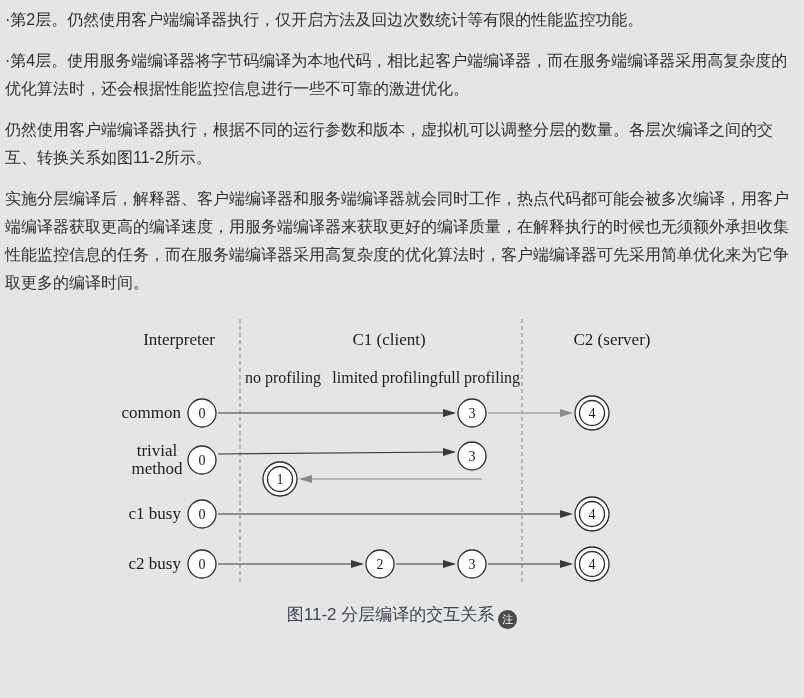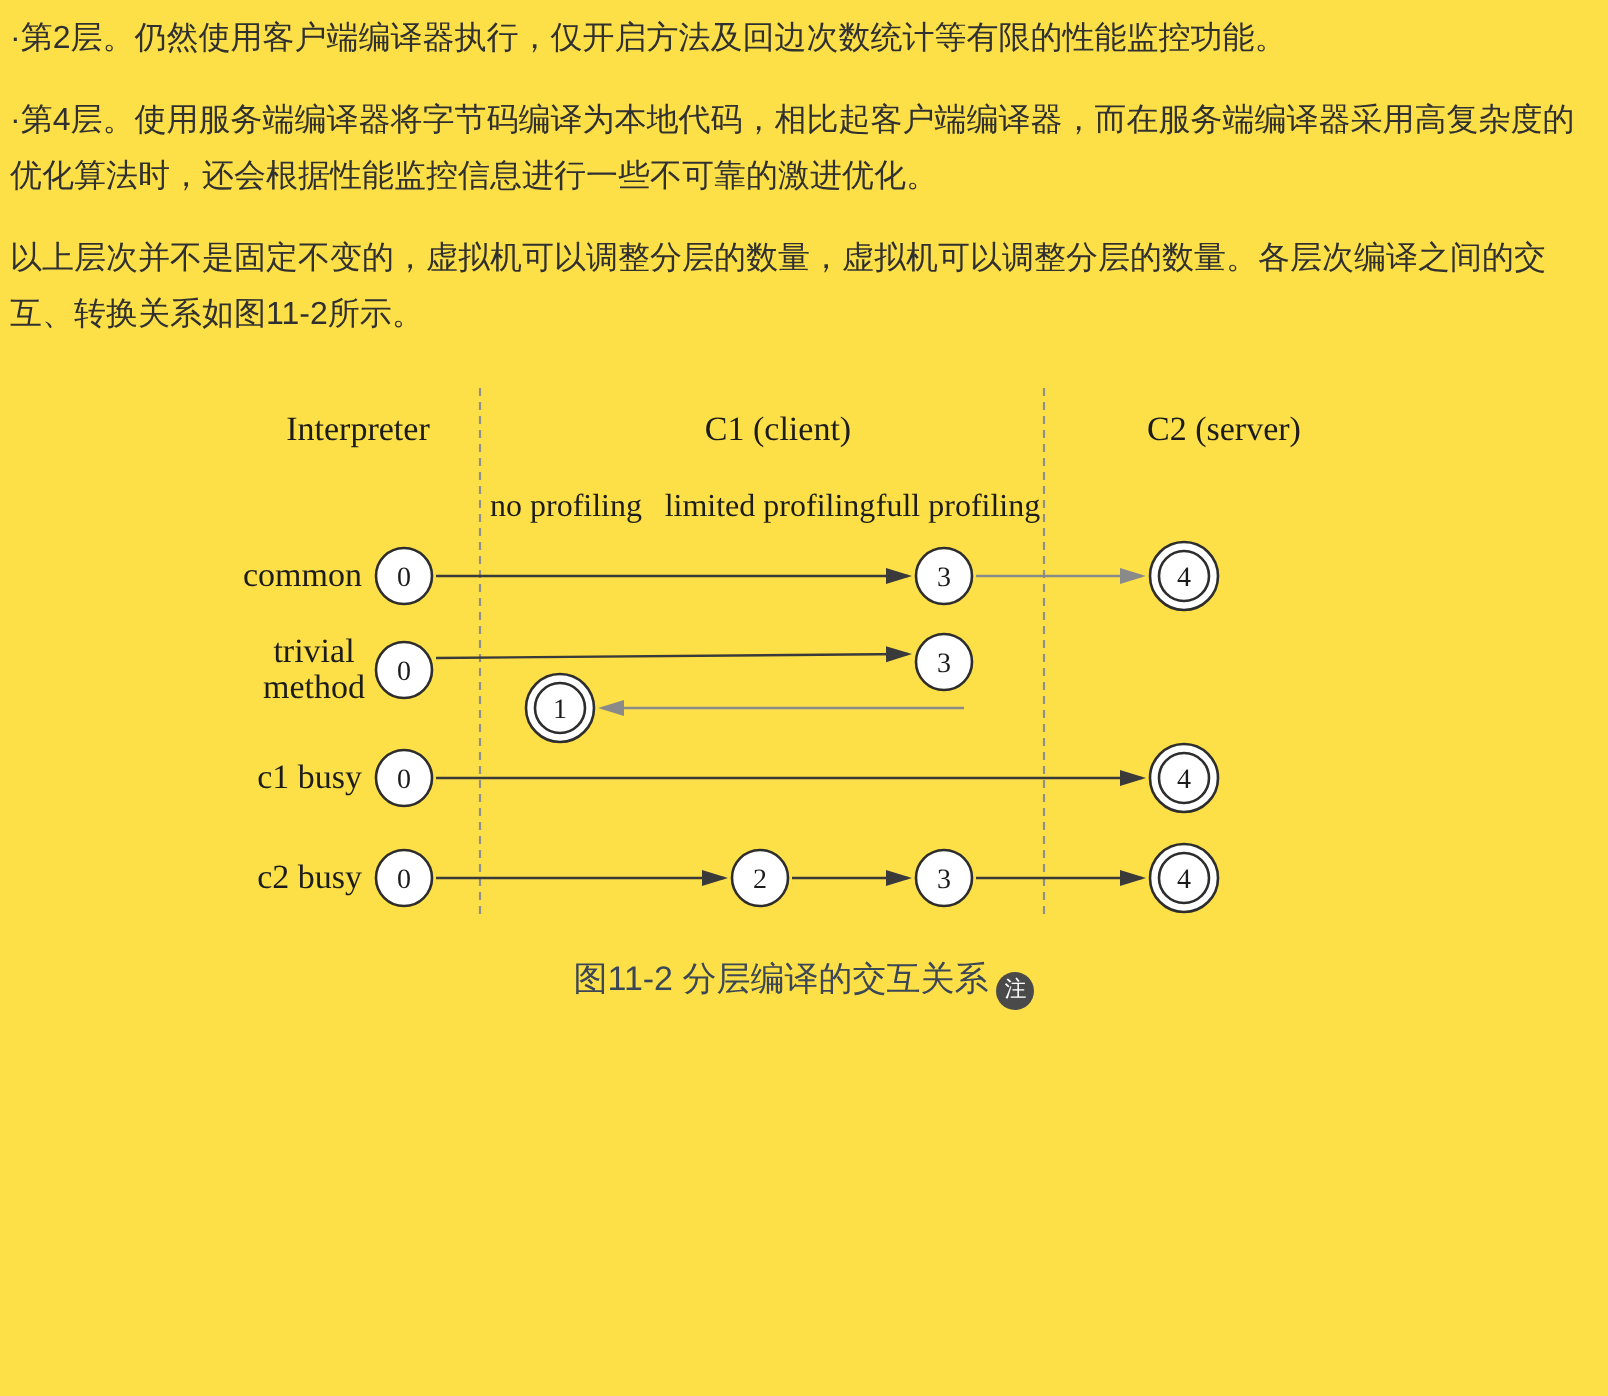--- a/index.html
+++ b/index.html
@@ -4,21 +4,21 @@
 <style>
   * { box-sizing: border-box; }
   html, body { margin: 0; padding: 0; background: #ffffff; }
   .page {
     width: 804px;
     height: 698px;
     overflow: hidden;
     padding: 6px 5px 0 5px;
     font-family: "Liberation Sans", "DejaVu Sans", sans-serif;
     color: #303030;
-    background: #fde047;
+    background: #e5e5e5;
   }
   .para {
     font-size: 16px;
     line-height: 28px;
     margin: 0 0 13px 0;
     text-align: left;
     word-break: break-all;
   }
   .figure {
     margin-top: 20px;
@@ -58,21 +58,22 @@
     cursor: pointer;
   }
 </style>
 </head>
 <body>
 
 <div class="page">
 
   <p class="para">·第2层。仍然使用客户端编译器执行，仅开启方法及回边次数统计等有限的性能监控功能。</p>
   <p class="para">·第4层。使用服务端编译器将字节码编译为本地代码，相比起客户端编译器，而在服务端编译器采用高复杂度的优化算法时，还会根据性能监控信息进行一些不可靠的激进优化。</p>
-  <p class="para">以上层次并不是固定不变的，虚拟机可以调整分层的数量，虚拟机可以调整分层的数量。各层次编译之间的交互、转换关系如图11-2所示。</p>
+  <p class="para">仍然使用客户端编译器执行，根据不同的运行参数和版本，虚拟机可以调整分层的数量。各层次编译之间的交互、转换关系如图11-2所示。</p>
+  <p class="para">实施分层编译后，解释器、客户端编译器和服务端编译器就会同时工作，热点代码都可能会被多次编译，用客户端编译器获取更高的编译速度，用服务端编译器来获取更好的编译质量，在解释执行的时候也无须额外承担收集性能监控信息的任务，而在服务端编译器采用高复杂度的优化算法时，客户端编译器可先采用简单优化来为它争取更多的编译时间。</p>
 
   <div class="figure">
     <svg viewBox="0 0 570 272" width="570" height="272">
       <defs>
         <marker id="ah-dark" markerWidth="13" markerHeight="10" refX="11" refY="4" orient="auto" markerUnits="userSpaceOnUse">
           <path d="M0,0 L13,4 L0,8 Z" fill="#3a3a3a"></path>
         </marker>
         <marker id="ah-gray" markerWidth="13" markerHeight="10" refX="11" refY="4" orient="auto" markerUnits="userSpaceOnUse">
           <path d="M0,0 L13,4 L0,8 Z" fill="#8a8a8a"></path>
         </marker>

